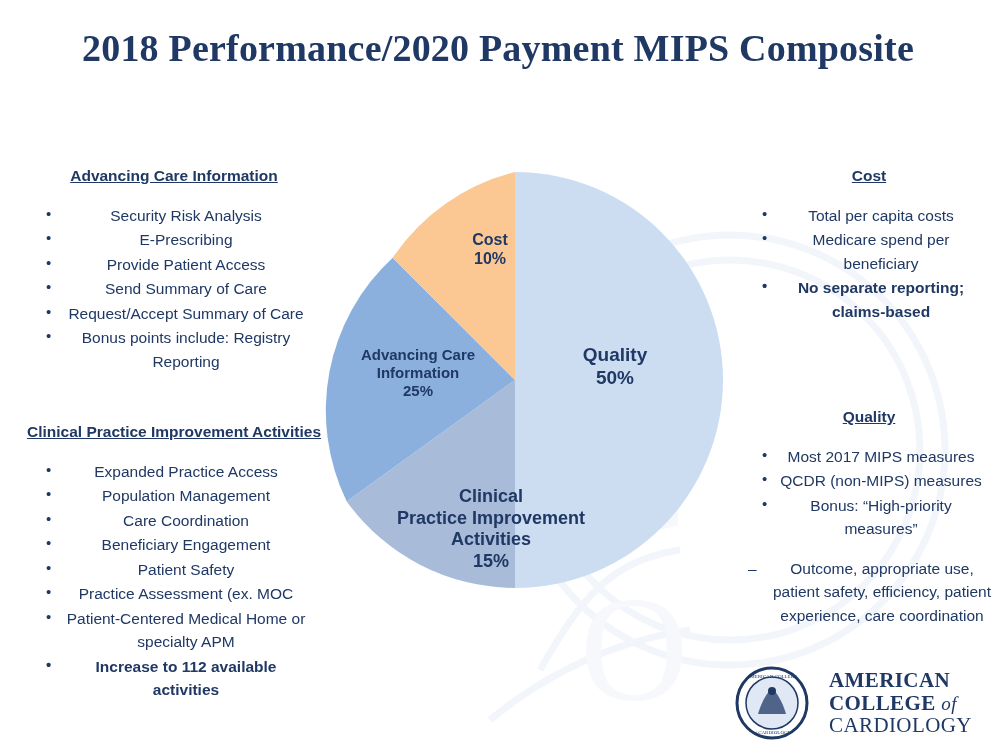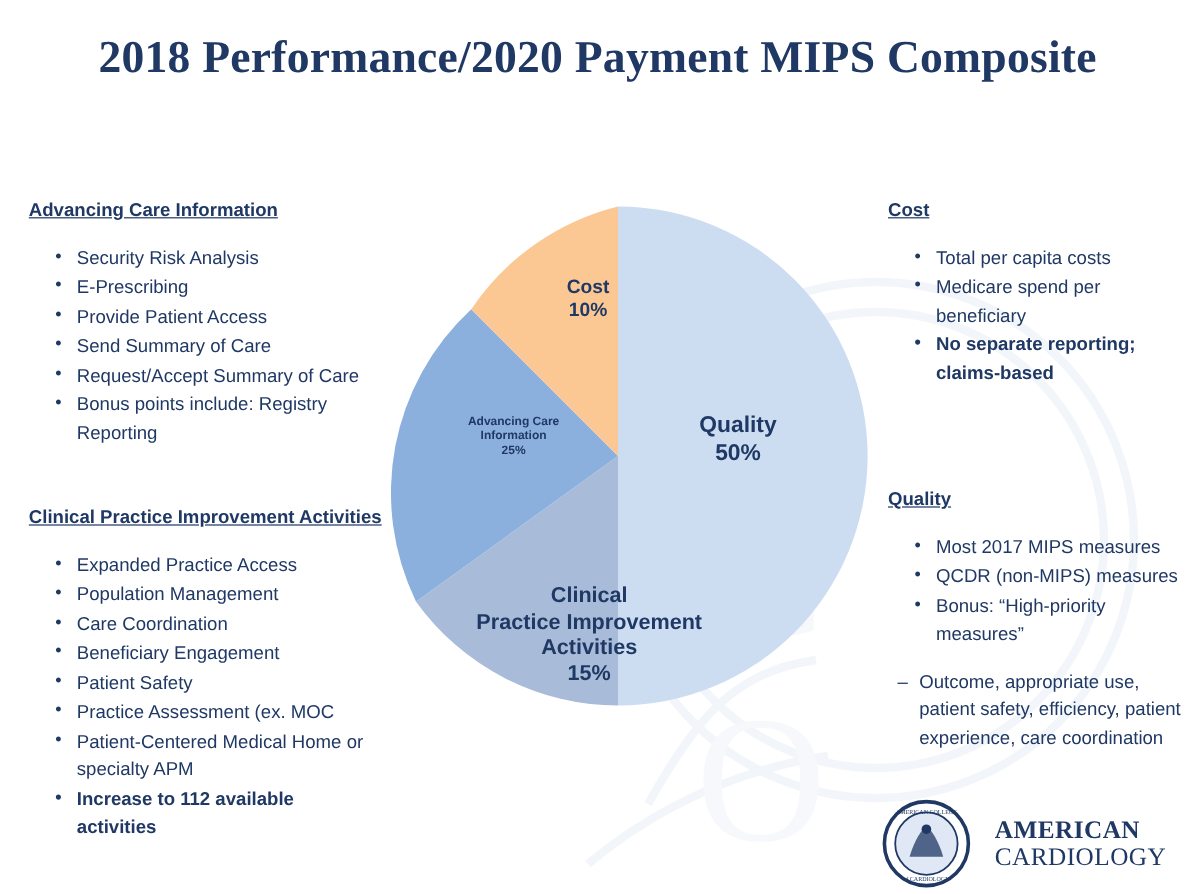--- a/index.html
+++ b/index.html
@@ -47,20 +47,21 @@
     line-height: 1.18;
     color: #1f3864;
     letter-spacing: 0.2px;
   }
 
   .col {
     position: absolute;
     font-size: 15.5px;
     line-height: 1.52;
     color: #1f3864;
+    text-align: center;
   }
   .col-left  { left: 24px;  top: 164px; width: 300px; }
   .col-right { left: 740px; top: 164px; width: 258px; }
   .col-right-2 { left: 740px; top: 405px; width: 258px; }
   .col-left-2  { left: 24px;  top: 420px; width: 300px; }
 
   .sec-head {
     font-weight: bold;
     text-decoration: underline;
     margin-bottom: 2px;
@@ -118,22 +119,22 @@
     text-align: center;
     font-weight: bold;
     color: #1f3864;
     line-height: 1.2;
   }
   .lbl-quality {
     left: 232px; top: 176px; width: 160px;
     font-size: 19px;
   }
   .lbl-aci {
-    left: 30px; top: 178px; width: 190px;
-    font-size: 10px;
+    left: 20px; top: 178px; width: 190px;
+    font-size: 15px;
   }
   .lbl-cost {
     left: 132px; top: 62px; width: 110px;
     font-size: 16px;
   }
   .lbl-cpia {
     left: 88px; top: 318px; width: 200px;
     font-size: 18px;
   }
 
@@ -265,17 +266,18 @@
     <svg class="acc-seal" width="74" height="74" viewBox="0 0 74 74">
       <circle cx="37" cy="37" r="35" fill="#ffffff" stroke="#1f3864" stroke-width="3"></circle>
       <circle cx="37" cy="37" r="26" fill="#dfe8f4" stroke="#1f3864" stroke-width="1.5"></circle>
       <path d="M23 48 C 27 34, 33 26, 37 22 C 41 26, 47 34, 51 48 Z" fill="#1f3864" opacity="0.75"></path>
       <circle cx="37" cy="25" r="4" fill="#1f3864"></circle>
       <text x="37" y="12" text-anchor="middle" font-family="'Liberation Serif', serif" font-size="5" fill="#1f3864">AMERICAN COLLEGE</text>
       <text x="37" y="68" text-anchor="middle" font-family="'Liberation Serif', serif" font-size="5" fill="#1f3864">of CARDIOLOGY</text>
     </svg>
     <div class="acc-text">
       <div class="l1">AMERICAN</div>
+      <div class="l2"><span>COLLEGE </span><em>of</em></div>
       <div class="l3">CARDIOLOGY</div>
     </div>
   </div>
 
 </div>
 
 </body></html>

